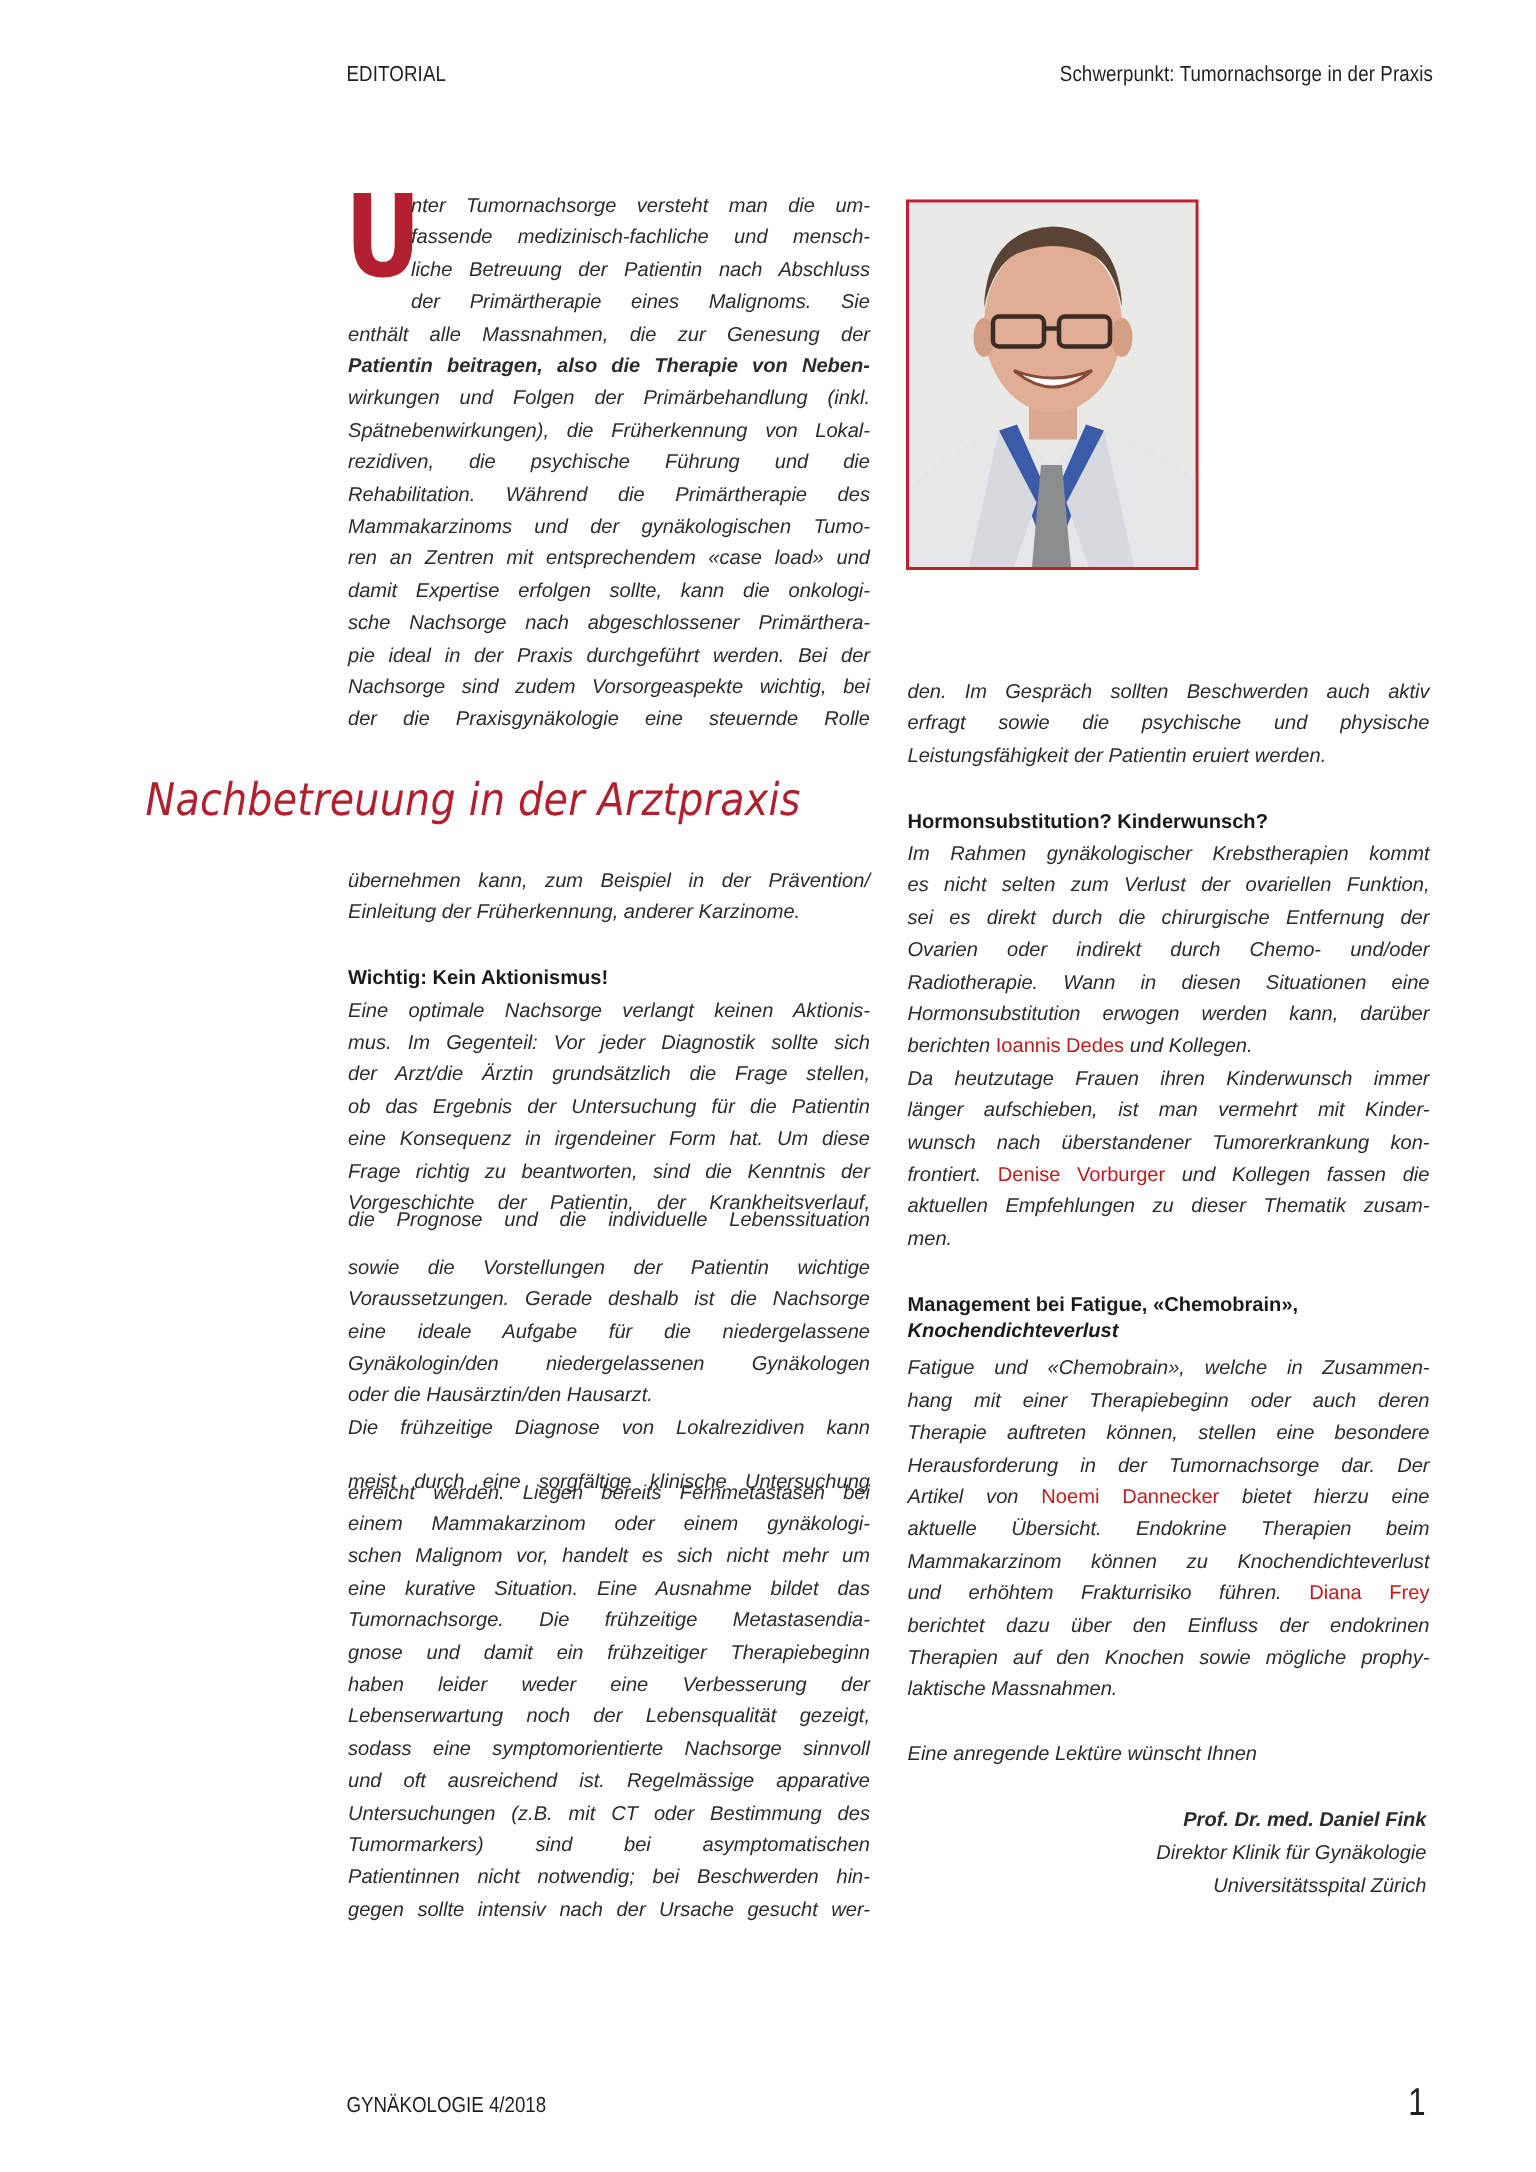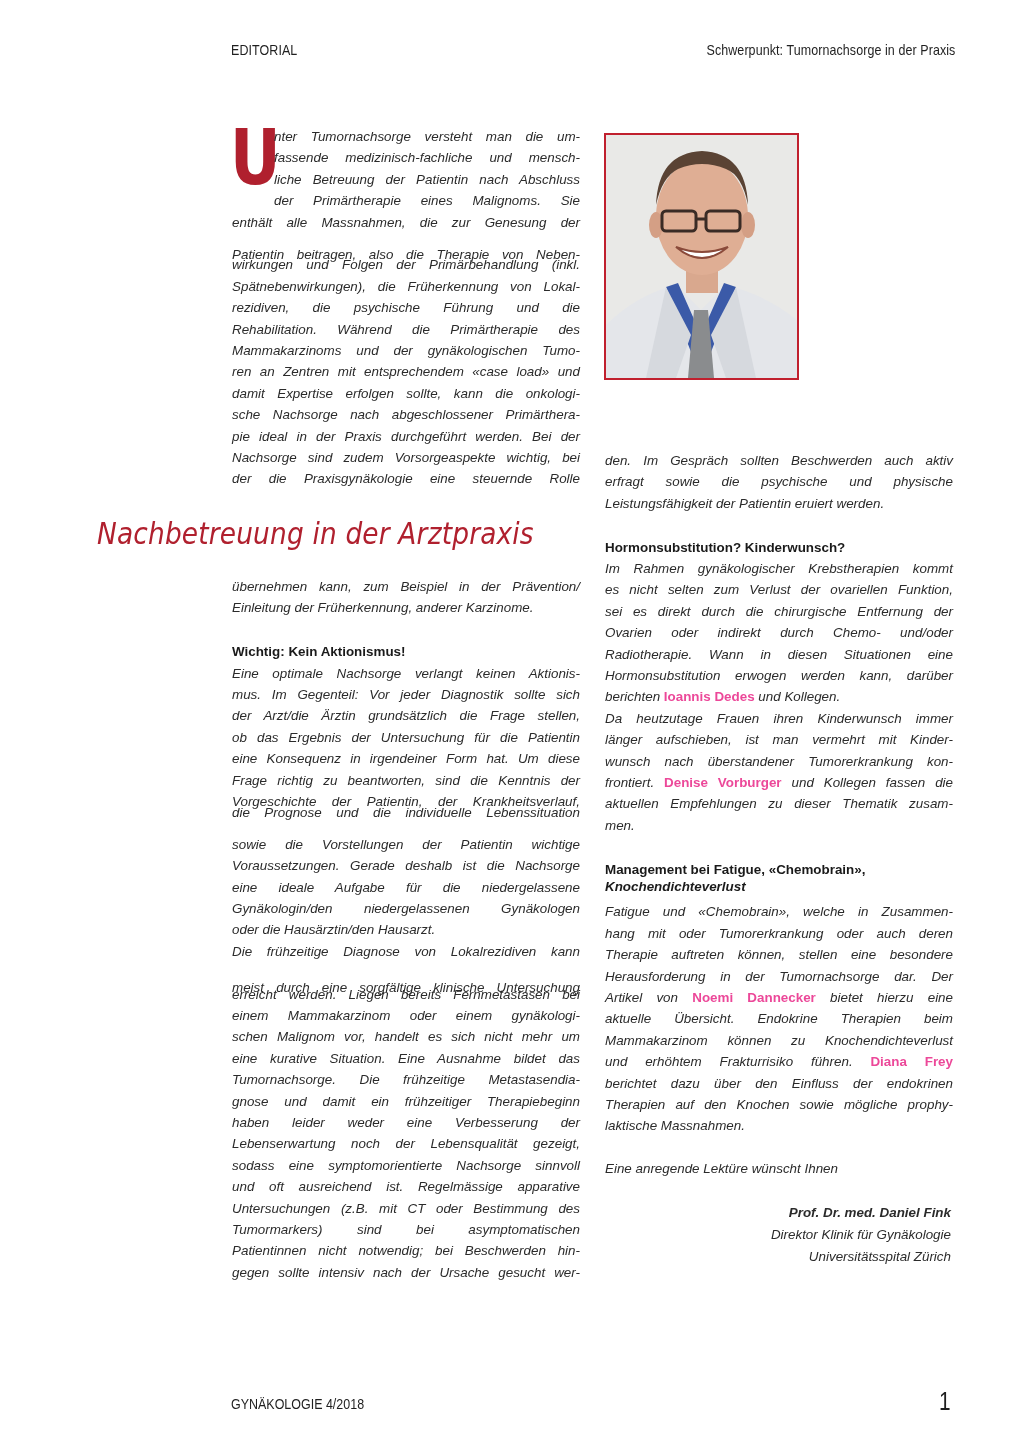--- a/index.html
+++ b/index.html
@@ -12,21 +12,21 @@
     .col { position: absolute; width: 348px; }
     .col-left { left: 232px; }
     .col-right { left: 605px; }
     .line { position: absolute; left: 0; width: 348px; height: 22px;
             font-size: 13.4px; font-style: italic; color: #2b2b2b;
             line-height: 22px; white-space: nowrap; letter-spacing: 0; }
     .line.j { text-align: justify; text-align-last: justify; }
     .line.ind { left: 42px; width: 306px; }
     .sub { position: absolute; left: 0; font-size: 13.4px; font-weight: bold;
            color: #1a1a1a; line-height: 22px; white-space: nowrap; font-style: normal; }
-    .b { font-weight: bold; font-style: normal; color: #ec4899; }
+    .b { font-weight: normal; font-style: normal; color: #b91c1c; }
     .bi { font-weight: bold; font-style: italic; color: #1a1a1a; }
     .dropcap { position: absolute; left: 230px; top: 126px; font-size: 76px;
                line-height: 64px; color: #b0202e; font-family: "DejaVu Sans", sans-serif;
                font-weight: bold; transform: scaleX(0.82); transform-origin: left top; }
     .title { position: absolute; left: 97px; top: 516px; font-size: 30px; color: #b0202e;
              font-style: italic; font-family: "DejaVu Sans", sans-serif; white-space: nowrap;
              transform: scaleX(0.88); transform-origin: left top; letter-spacing: 0.2px; }
     .photo { position: absolute; left: 604px; top: 133px; width: 191px; height: 243px;
              border: 2px solid #c0202e; background: #ececec; overflow: hidden; }
     .sig { position: absolute; right: 73px; font-size: 13.4px; font-style: italic;
@@ -43,21 +43,21 @@
 <div class="hdr hdr-right">Schwerpunkt: Tumornachsorge in der Praxis</div>
 
 <div class="dropcap">U</div>
 
 <div class="col col-left" style="top:126px;" id="intro">
     <div class="line j ind" style="top: 0px; text-align-last: justify;">nter Tumornachsorge versteht man die um-</div>
     <div class="line j ind" style="top: 21.4px; text-align-last: justify;">fassende medizinisch-fachliche und mensch-</div>
     <div class="line j ind" style="top: 42.8px; text-align-last: justify;">liche Betreuung der Patientin nach Abschluss</div>
     <div class="line j ind" style="top: 64.2px; text-align-last: justify;">der Primärtherapie eines Malignoms. Sie</div>
     <div class="line j" style="top: 85.6px; text-align-last: justify;">enthält alle Massnahmen, die zur Genesung der</div>
-    <div class="line j" style="top: 118px; text-align-last: justify;">Patientin beitragen, also die Therapie von Neben-</div>
+    <div class="line j" style="top: 107px; text-align-last: justify; font-weight: bold;">Patientin beitragen, also die Therapie von Neben-</div>
     <div class="line j" style="top: 128.4px; text-align-last: justify;">wirkungen und Folgen der Primärbehandlung (inkl.</div>
     <div class="line j" style="top: 149.8px; text-align-last: justify;">Spätnebenwirkungen), die Früherkennung von Lokal-</div>
     <div class="line j" style="top: 171.2px; text-align-last: justify;">rezidiven, die psychische Führung und die</div>
     <div class="line j" style="top: 192.6px; text-align-last: justify;">Rehabilitation. Während die Primärtherapie des</div>
     <div class="line j" style="top: 214px; text-align-last: justify;">Mammakarzinoms und der gynäkologischen Tumo-</div>
     <div class="line j" style="top: 235.4px; text-align-last: justify;">ren an Zentren mit entsprechendem «case load» und</div>
     <div class="line j" style="top: 256.8px; text-align-last: justify;">damit Expertise erfolgen sollte, kann die onkologi-</div>
     <div class="line j" style="top: 278.2px; text-align-last: justify;">sche Nachsorge nach abgeschlossener Primärthera-</div>
     <div class="line j" style="top: 299.6px; text-align-last: justify;">pie ideal in der Praxis durchgeführt werden. Bei der</div>
     <div class="line j" style="top: 321px; text-align-last: justify;">Nachsorge sind zudem Vorsorgeaspekte wichtig, bei</div>
@@ -140,21 +140,21 @@
     <div class="line" style="top: 236.4px;"><span>berichten </span><span class="b">Ioannis Dedes</span><span> und Kollegen.</span></div>
     <div class="line j" style="top: 257.8px; text-align-last: justify;">Da heutzutage Frauen ihren Kinderwunsch immer</div>
     <div class="line j" style="top: 279.2px; text-align-last: justify;">länger aufschieben, ist man vermehrt mit Kinder-</div>
     <div class="line j" style="top: 300.6px; text-align-last: justify;">wunsch nach überstandener Tumorerkrankung kon-</div>
     <div class="line j" style="top: 322px; text-align-last: justify;"><span>frontiert. </span><span class="b">Denise Vorburger</span><span> und Kollegen fassen die</span></div>
     <div class="line j" style="top: 343.4px; text-align-last: justify;">aktuellen Empfehlungen zu dieser Thematik zusam-</div>
     <div class="line" style="top: 364.8px;">men.</div>
     <div class="sub" style="top: 408.6px;">Management bei Fatigue, «Chemobrain»,</div>
     <div class="sub" style="top: 426px; font-style: italic;">Knochendichteverlust</div>
     <div class="line j" style="top: 451.4px; text-align-last: justify;">Fatigue und «Chemobrain», welche in Zusammen-</div>
-    <div class="line j" style="top: 472.8px; text-align-last: justify;">hang mit oder Tumorerkrankung oder auch deren</div>
+    <div class="line j" style="top: 472.8px; text-align-last: justify;">hang mit einer Therapiebeginn oder auch deren</div>
     <div class="line j" style="top: 494.2px; text-align-last: justify;">Therapie auftreten können, stellen eine besondere</div>
     <div class="line j" style="top: 515.6px; text-align-last: justify;">Herausforderung in der Tumornachsorge dar. Der</div>
     <div class="line j" style="top: 537px; text-align-last: justify;"><span>Artikel von </span><span class="b">Noemi Dannecker</span><span> bietet hierzu eine</span></div>
     <div class="line j" style="top: 558.4px; text-align-last: justify;">aktuelle Übersicht. Endokrine Therapien beim</div>
     <div class="line j" style="top: 579.8px; text-align-last: justify;">Mammakarzinom können zu Knochendichteverlust</div>
     <div class="line j" style="top: 601.2px; text-align-last: justify;"><span>und erhöhtem Frakturrisiko führen. </span><span class="b">Diana Frey</span></div>
     <div class="line j" style="top: 622.6px; text-align-last: justify;">berichtet dazu über den Einfluss der endokrinen</div>
     <div class="line j" style="top: 644px; text-align-last: justify;">Therapien auf den Knochen sowie mögliche prophy-</div>
     <div class="line" style="top: 665.4px;">laktische Massnahmen.</div>
   </div>

